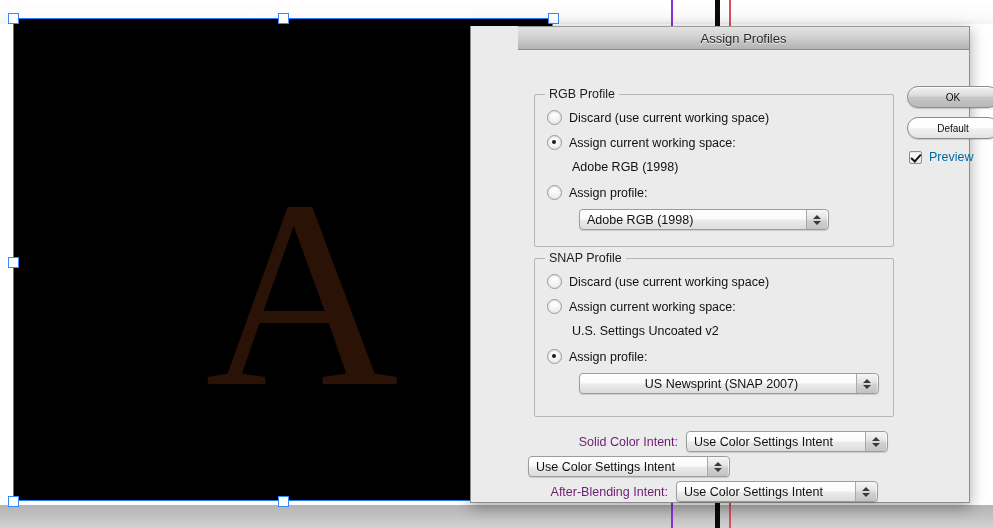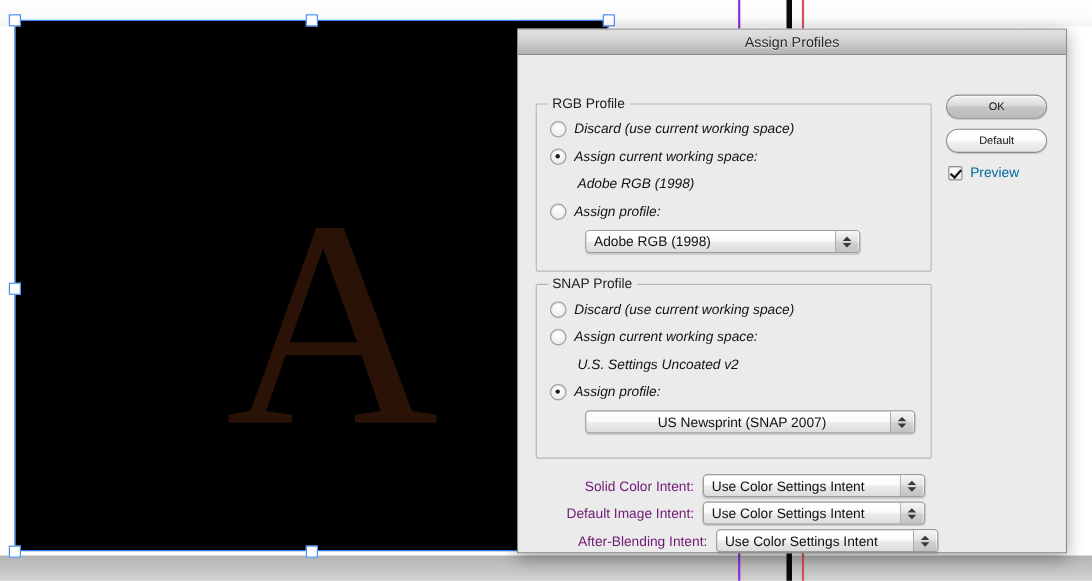--- a/index.html
+++ b/index.html
@@ -53,20 +53,21 @@
   #guide-red{left:729px;width:1.5px;background:#d4505e;}
 
   
   #dialog{
     position:absolute;left:470px;top:26px;width:500px;height:477px;
     background:#ebebeb;
     border:1px solid #8d8d8d;
     border-top:none;
     box-sizing:border-box;
     box-shadow:0 4px 14px rgba(0,0,0,.35);
+    padding-left:47px;
   }
   #titlebar{
     height:24px;width:100%;box-sizing:border-box;
     background:linear-gradient(to bottom,#e2e2e2 0%,#d4d4d4 40%,#bdbdbd 80%,#b2b2b2 100%);
     border-top:1px solid #9a9a9a;
     border-bottom:1px solid #8b8b8b;
     display:flex;align-items:center;justify-content:center;
     font-size:13px;color:#2a2a2a;
     text-shadow:0 1px 0 rgba(255,255,255,.7);
   }
@@ -78,21 +79,21 @@
     border:1px solid #b6b6b6;border-radius:2px;
     background:transparent;
   }
   .group-title{
     position:absolute;top:-8px;left:10px;background:#ebebeb;
     padding:0 4px;font-size:12.5px;color:#1d1d1d;
   }
   #group-rgb{top:44px;height:151px;}
   #group-cmyk{top:208px;height:157px;}
 
-  .row{position:absolute;left:12px;display:flex;font-style:italic;}
+  .row{position:absolute;left:12px;display:flex;align-items:center;}
   .radio{
     width:13px;height:13px;border-radius:50%;
     border:1px solid #9a9a9a;
     background:radial-gradient(circle at 50% 30%,#ffffff 0%,#f2f2f2 55%,#dedede 100%);
     box-shadow:inset 0 1px 1px rgba(0,0,0,.10);
     flex:0 0 auto;position:relative;
   }
   .radio.on::after{
     content:"";position:absolute;left:3.5px;top:3.5px;
     width:4px;height:4px;border-radius:50%;background:#1b1b1b;
@@ -263,31 +264,30 @@
       <span class="popup" style="position:relative;width:202px;">
         <span class="txt">Use Color Settings Intent</span>
         <span class="stepper">
           <span class="arrow-up"></span>
           <span class="arrow-dn"></span>
         </span>
       </span>
     </div>
 
     <div class="intent-row" style="left:10px;top:406px;">
-      <span class="intent-label">Default Image Intent:</span>
       <span class="popup" style="position:relative;width:202px;">
         <span class="txt">Use Color Settings Intent</span>
         <span class="stepper">
           <span class="arrow-up"></span>
           <span class="arrow-dn"></span>
         </span>
       </span>
     </div>
 
-    <div class="intent-row" style="left:22px;top:431px;">
+    <div class="intent-row" style="left:0;top:431px;">
       <span class="intent-label">After-Blending Intent:</span>
       <span class="popup" style="position:relative;width:202px;">
         <span class="txt">Use Color Settings Intent</span>
         <span class="stepper">
           <span class="arrow-up"></span>
           <span class="arrow-dn"></span>
         </span>
       </span>
     </div>
 

